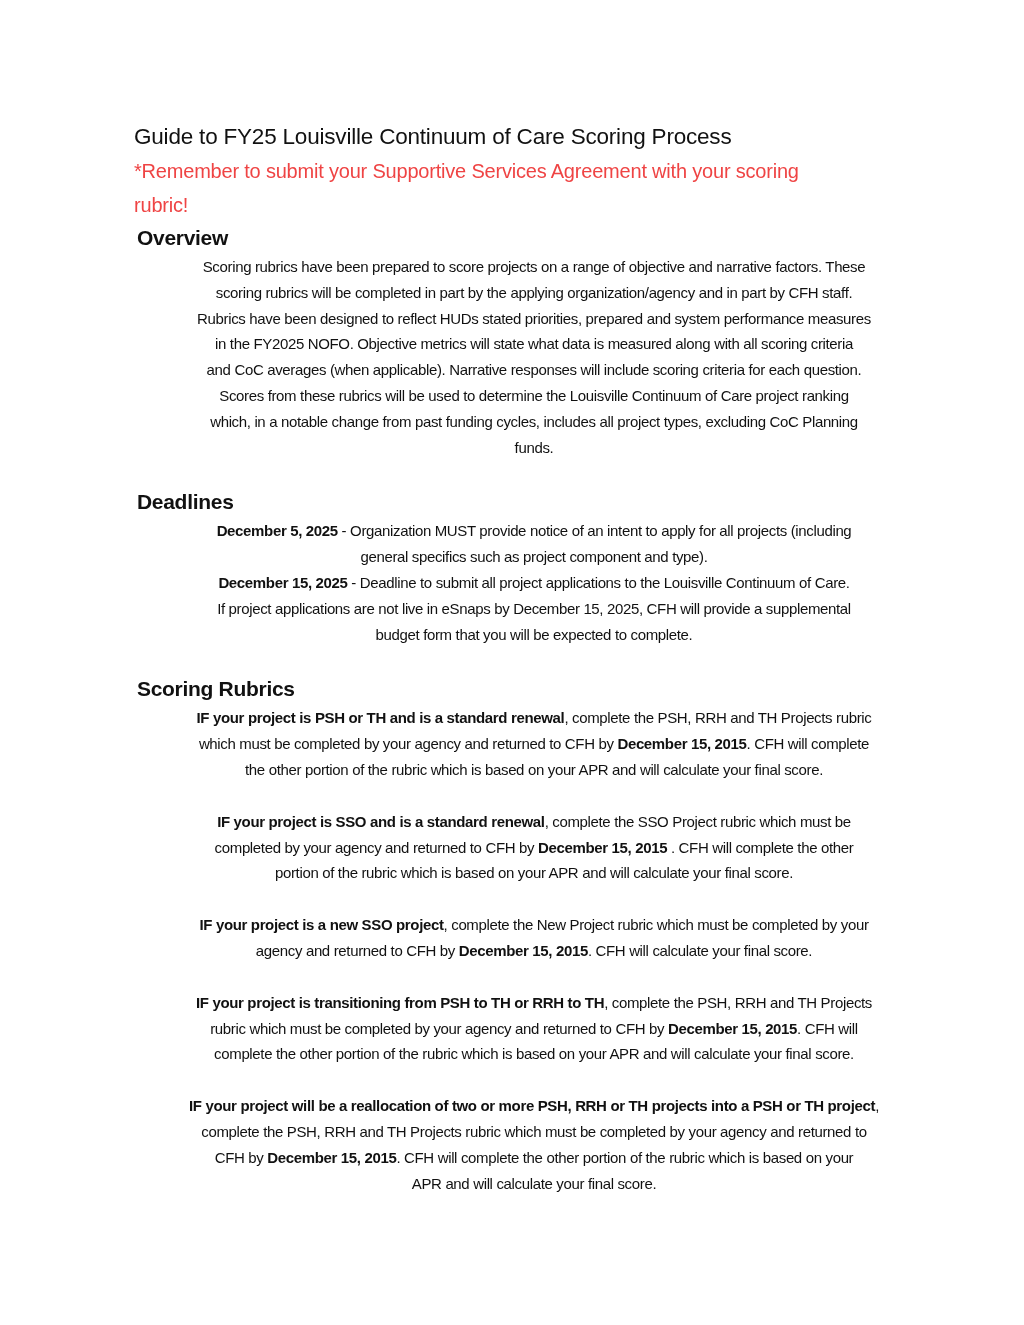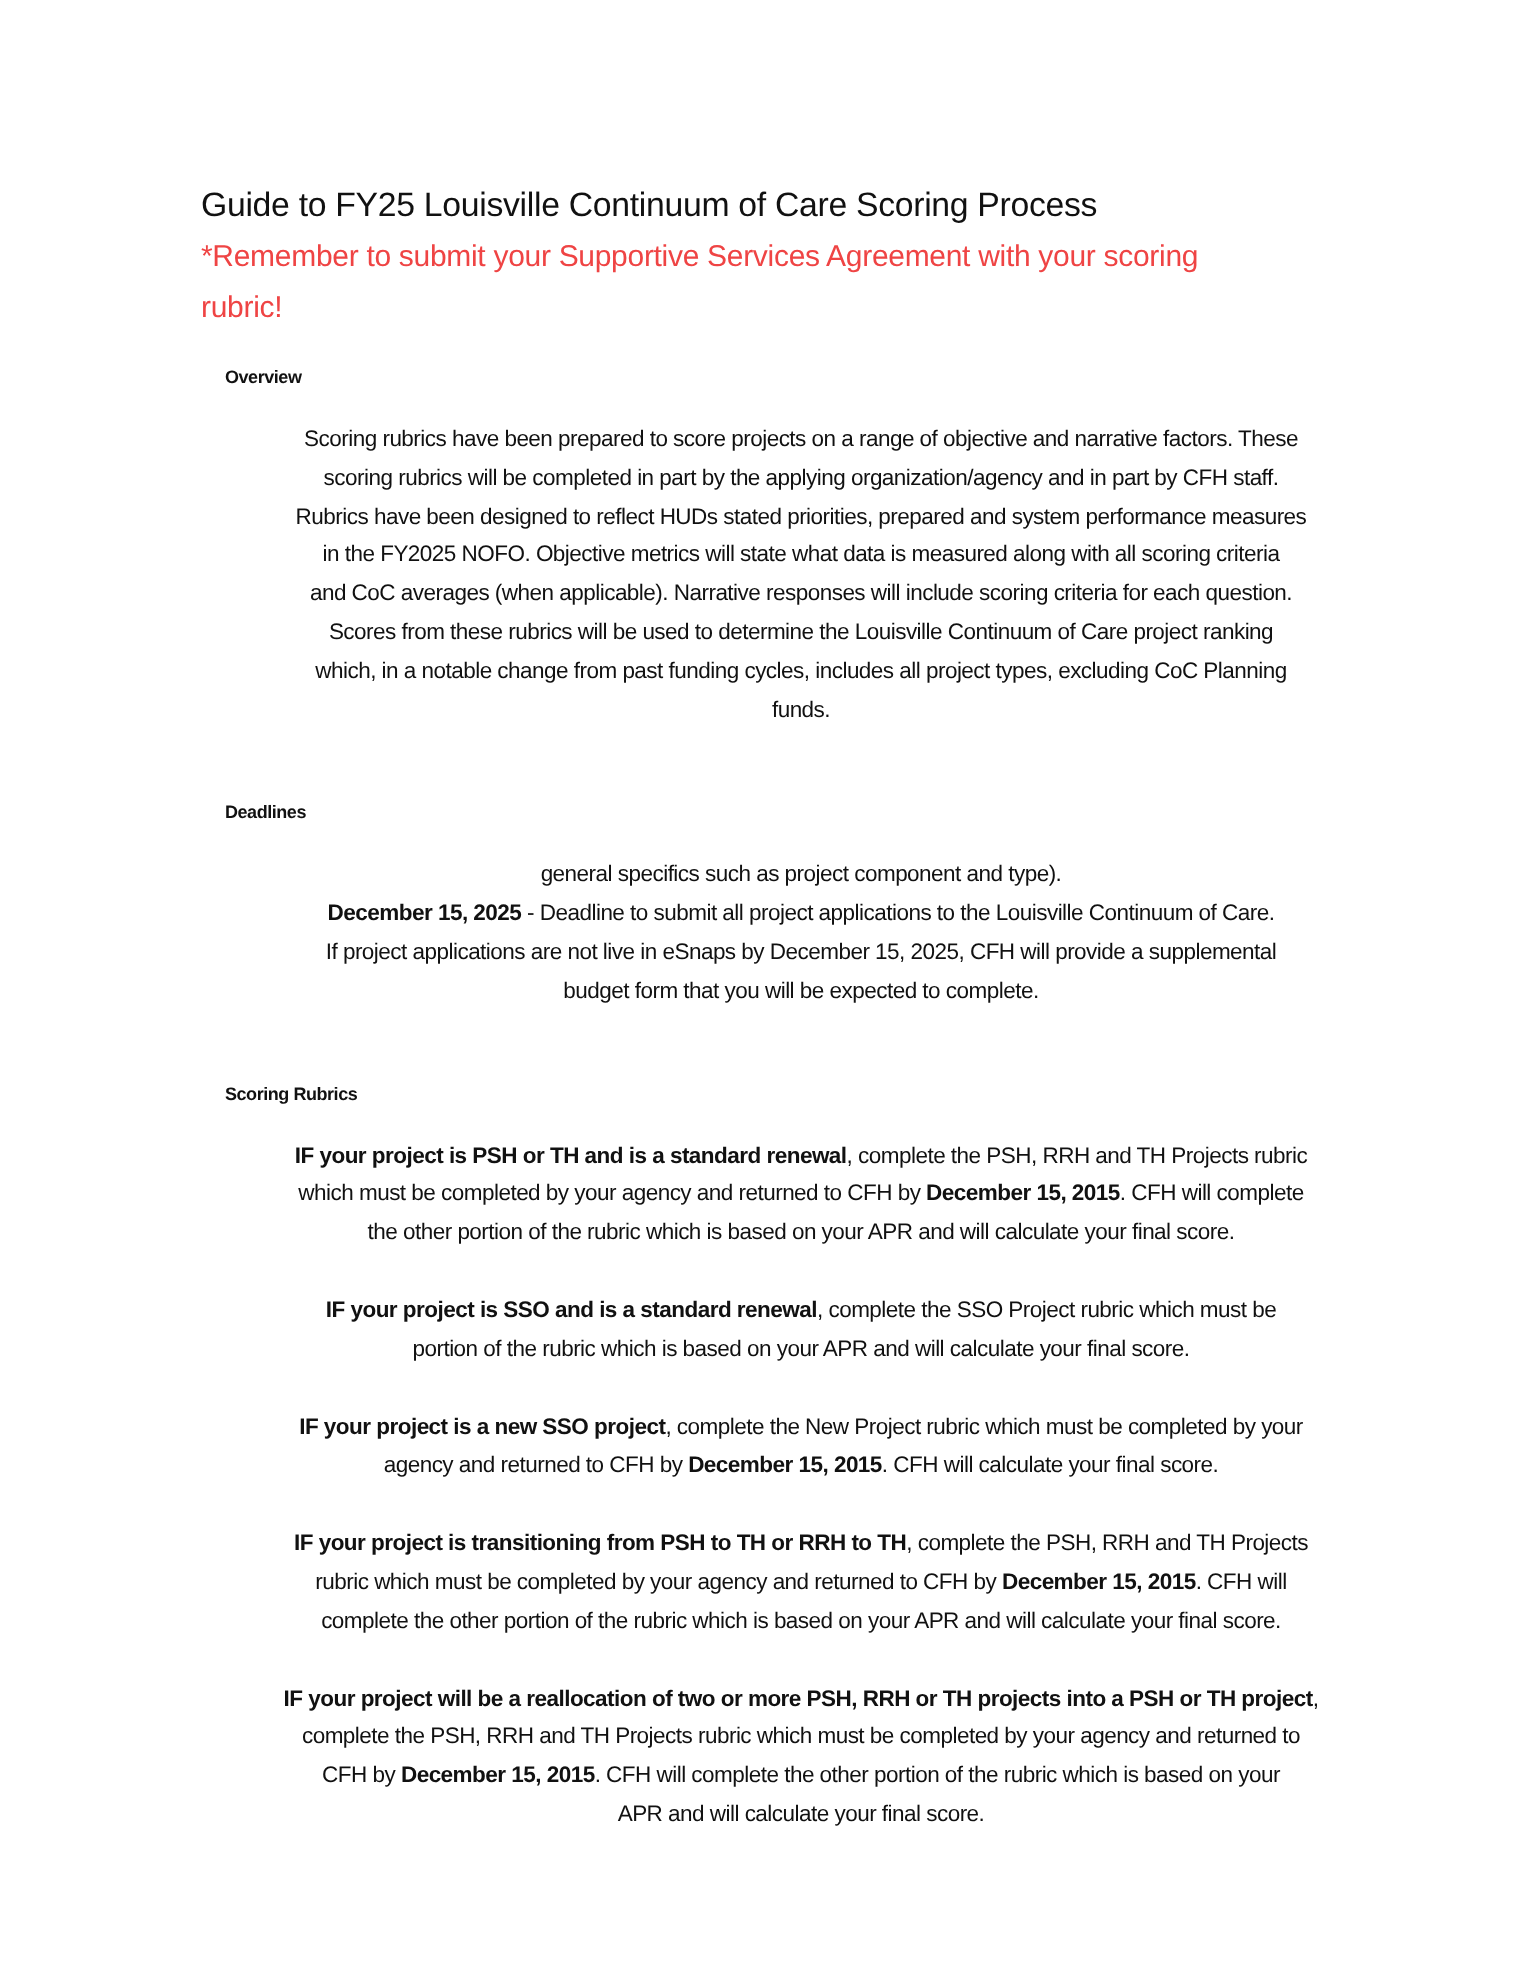--- a/index.html
+++ b/index.html
@@ -12,21 +12,21 @@
     .title {
       font-size: 22.5px; line-height: 34px; margin: 0; font-weight: normal;
       letter-spacing: -0.2px; white-space: nowrap;
     }
     .reminder {
       font-size: 20px; line-height: 34px; color: #ef4444; margin: 0;
       letter-spacing: -0.2px;
     }
     .reminder .ln { display: block; white-space: nowrap; }
     .section-heading {
-      font-size: 12px; font-weight: bold; line-height: 26px; margin: 16px;
+      font-size: 21px; font-weight: bold; line-height: 26px; margin: 3px;
       letter-spacing: -0.3px;
     }
     .para {
       font-size: 15px; line-height: 25.8px; margin: 0;
       letter-spacing: -0.35px;
     }
     .para .ln { display: block; white-space: nowrap; text-align: center; }
     .gap { height: 26px; }
     b { font-weight: bold; }
   </style>
@@ -54,20 +54,23 @@
       <span class="ln">which, in a notable change from past funding cycles,  includes all project types, excluding CoC Planning</span>
       <span class="ln">funds.</span>
     </p>
   </section>
 
   <div class="gap"></div>
 
   <section>
     <h2 class="section-heading">Deadlines</h2>
     <p class="para">
+      <span class="ln">
+        <b>December 5, 2025</b><span> - Organization MUST provide notice of an intent to apply for all projects (including</span>
+      </span>
       <span class="ln">general specifics such as project component and type).</span>
     </p>
     <p class="para">
       <span class="ln">
         <b>December 15, 2025</b><span> - Deadline to submit all project applications to the Louisville Continuum of Care.</span>
       </span>
       <span class="ln">If project applications are not live in eSnaps by December 15, 2025, CFH will provide a supplemental</span>
       <span class="ln">budget form that you will be expected to complete.</span>
     </p>
   </section>
@@ -79,20 +82,21 @@
 
     <p class="para">
       <span class="ln"><b>IF your project is PSH or TH and is a standard renewal</b><span>, complete the PSH, RRH and TH Projects rubric</span></span>
       <span class="ln"><span>which must be completed by your agency and returned to CFH by </span><b>December 15, 2015</b><span>. CFH will complete</span></span>
       <span class="ln">the other portion of the rubric which is based on your APR and will calculate your final score.</span>
     </p>
     <div class="gap"></div>
 
     <p class="para">
       <span class="ln"><b>IF your project is SSO and is a standard renewal</b><span>, complete the SSO Project rubric which must be</span></span>
+      <span class="ln"><span>completed by your agency and returned to CFH by </span><b>December 15, 2015</b><span> . CFH will complete the other</span></span>
       <span class="ln">portion of the rubric which is based on your APR and will calculate your final score.</span>
     </p>
     <div class="gap"></div>
 
     <p class="para">
       <span class="ln"><b>IF your project is a new SSO project</b><span>, complete the New Project rubric which must be completed by your</span></span>
       <span class="ln"><span>agency and returned to CFH by </span><b>December 15, 2015</b><span>. CFH will calculate your final score.</span></span>
     </p>
     <div class="gap"></div>
 

